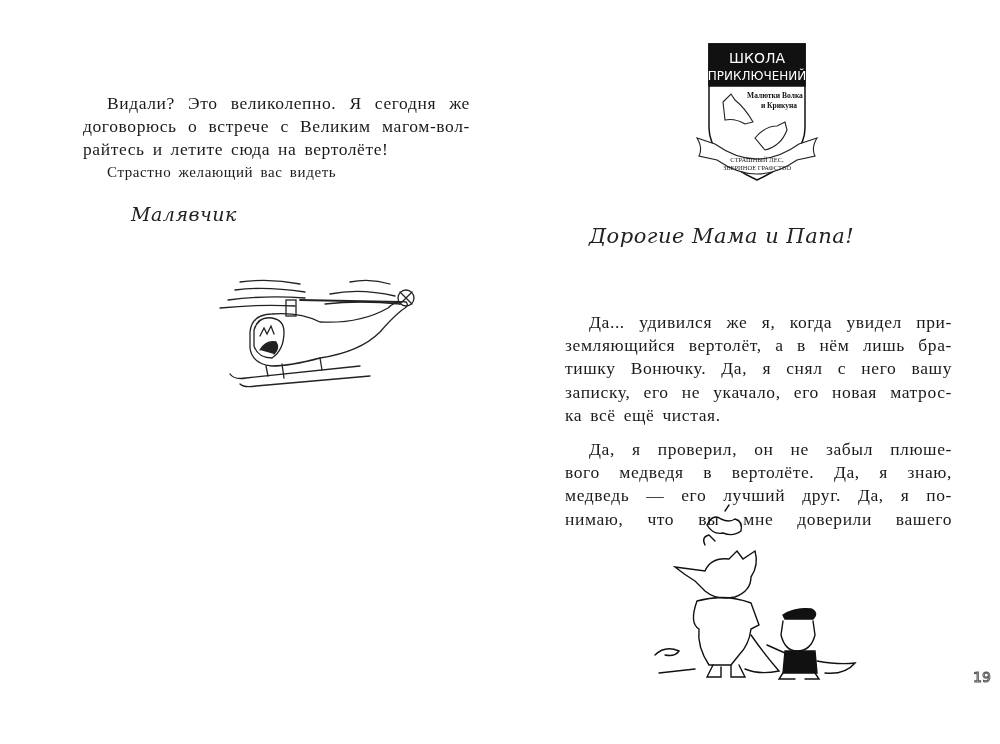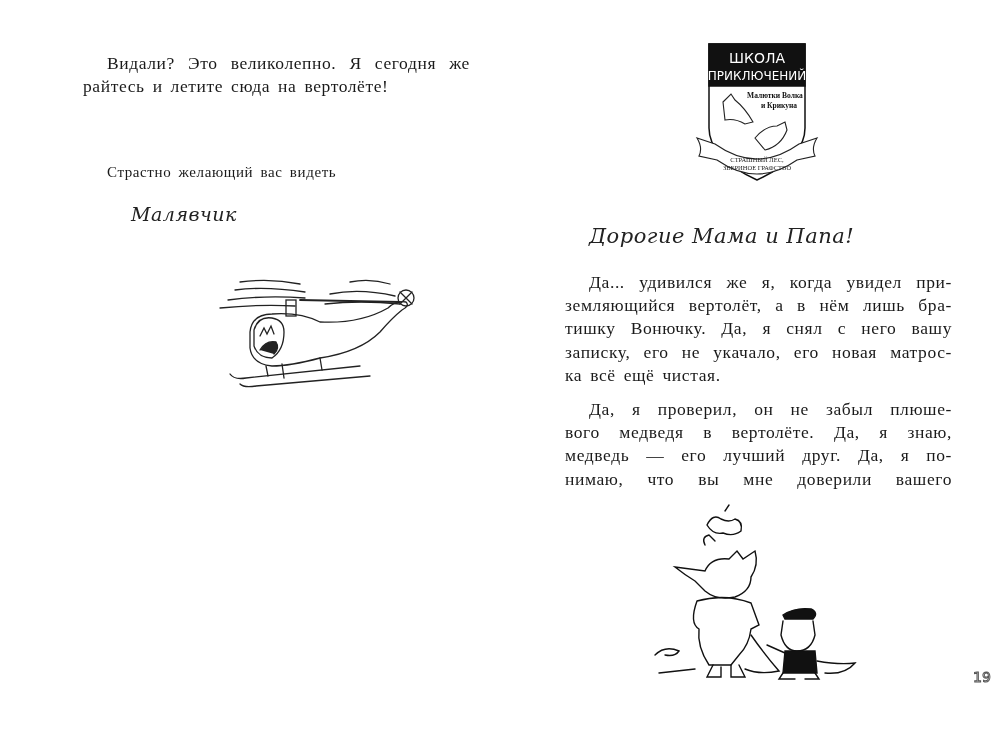--- a/index.html
+++ b/index.html
@@ -1,34 +1,35 @@
 <!DOCTYPE html>
 <html><head>
   <meta charset="utf-8">
   <style>
     html, body { margin: 0; padding: 0; background: #ffffff; }
     body { width: 1000px; height: 744px; position: relative; overflow: hidden; font-family: "DejaVu Serif", serif; color: #1a1a1a; }
     .page { position: absolute; top: 0; height: 744px; }
     .page-left { left: 0; width: 500px; }
     .page-right { left: 520px; width: 500px; }
-    .para { position: absolute; font-family: "Liberation Serif", serif; font-size: 17.5px; line-height: 23.2px; letter-spacing: 0.6px; word-spacing: 3px; }
+    .para { position: absolute; font-family: "Liberation Serif", serif; font-size: 17.5px; line-height: 23.2px; letter-spacing: 0.6px; word-spacing: 3px; margin-top: 40px; }
     .para .line { display: block; text-align: justify; text-align-last: justify; white-space: nowrap; height: 23.2px; }
     .para .line.last { text-align-last: left; }
     .para .line.indent { padding-left: 24px; }
     .script { position: absolute; font-family: "DejaVu Serif", serif; font-style: italic; font-size: 19px; color: #222; letter-spacing: 0.5px; text-align: center; }
     .sig-line { position: absolute; font-family: "Liberation Serif", serif; font-size: 15px; letter-spacing: 0.6px; word-spacing: 3px; }
     .page-num { position: absolute; font-family: "DejaVu Sans", sans-serif; font-weight: normal; font-size: 14px; color: #ffffff; -webkit-text-stroke: 1px #555; }
     svg { position: absolute; overflow: visible; }
   </style>
 </head>
 <body>
 
 <div class="page page-left">
   <div class="para" style="left:83px; top:52px; width:387px;">
     <span class="line indent">Видали? Это великолепно. Я сегодня же</span>
+    <span class="line">договорюсь о встрече с Великим магом-вол-</span>
     <span class="line last">райтесь и летите сюда на вертолёте!</span>
   </div>
 
   <div class="sig-line" style="left:107px; top:164px;">Страстно желающий вас видеть</div>
 
   <div class="script" style="left:131px; top:203px;">Малявчик</div>
 
   <svg style="left:210px; top:270px;" width="220" height="120" viewBox="0 0 220 120">
     <g fill="none" stroke="#222" stroke-width="1.3" stroke-linecap="round">
 

